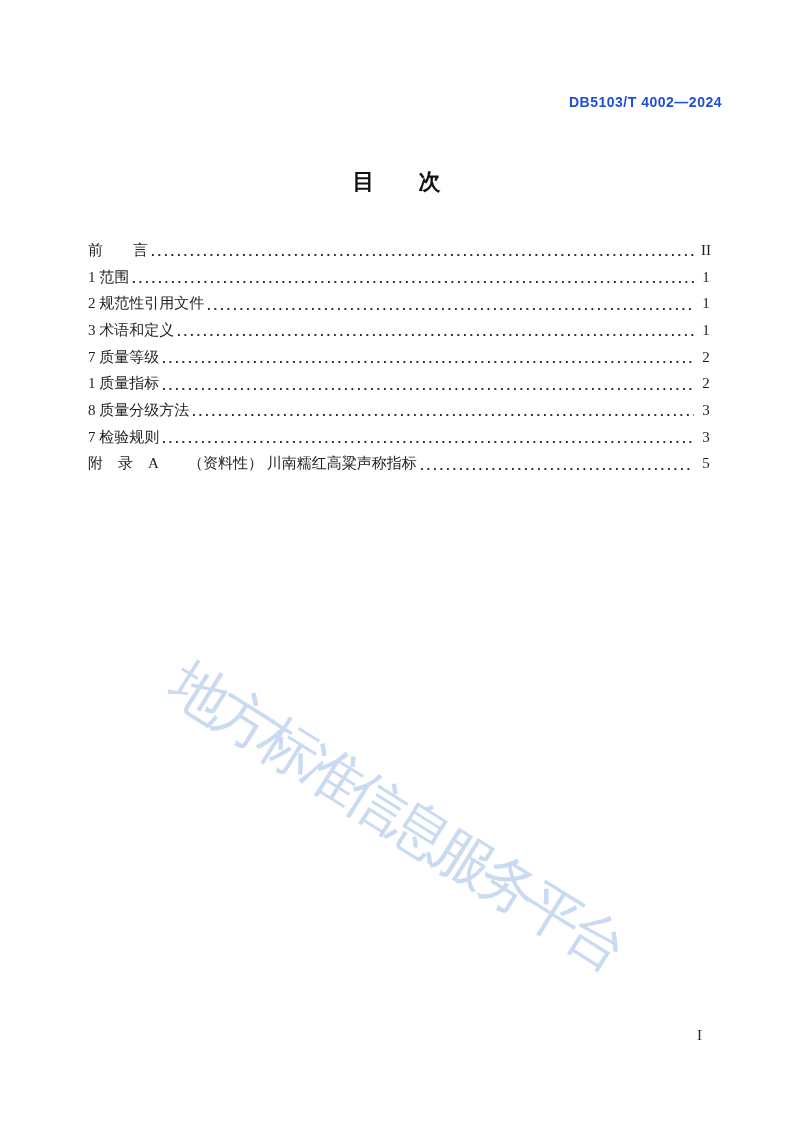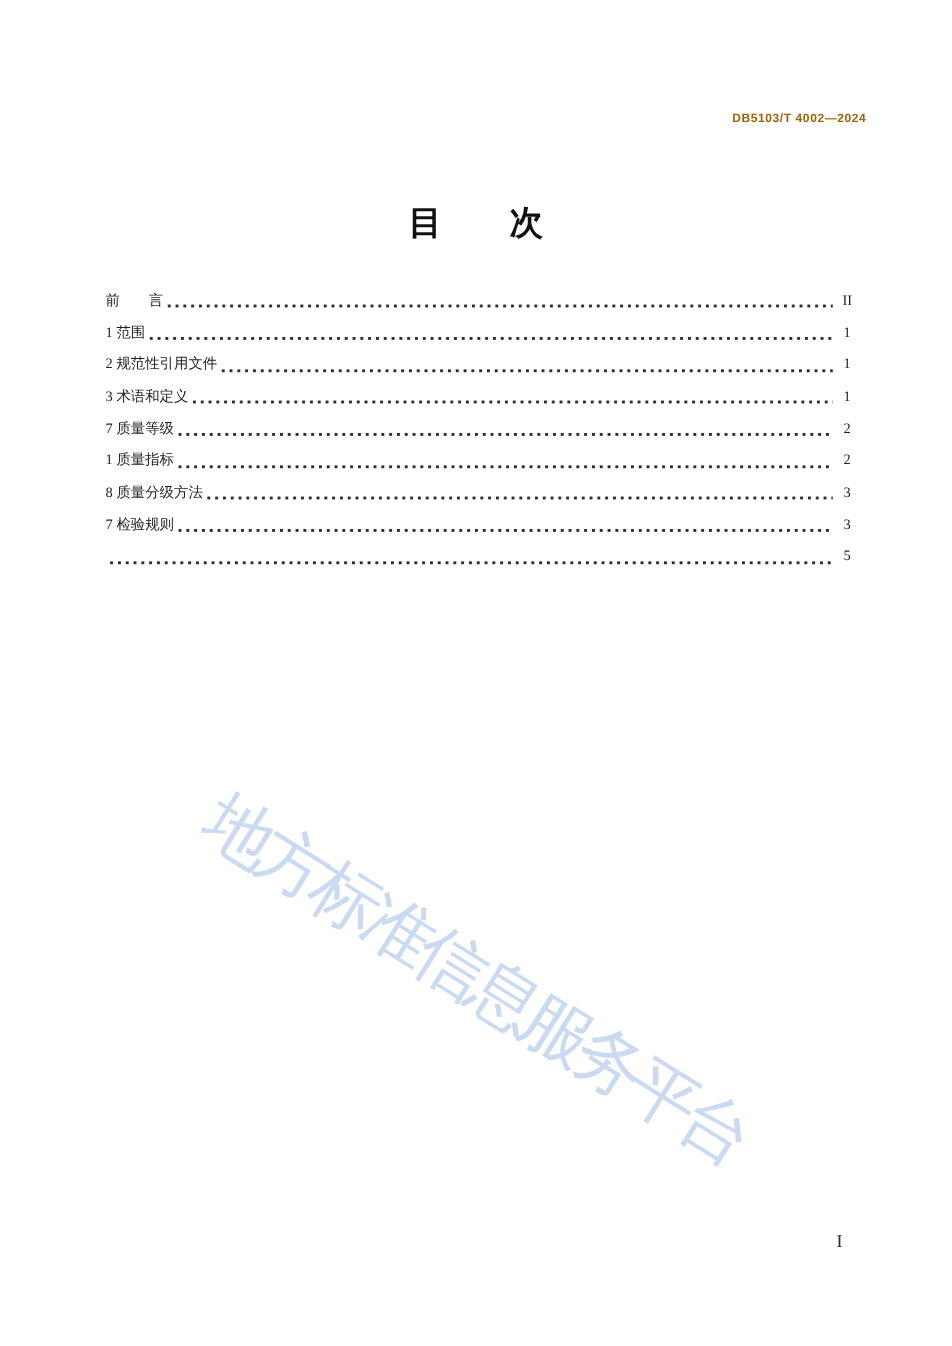--- a/index.html
+++ b/index.html
@@ -15,47 +15,47 @@
     overflow: hidden;
     font-family: "Liberation Serif", "DejaVu Serif", serif;
     color: #1e1e1e;
   }
   .doc-header {
     position: absolute;
     top: 94px;
     right: 71px;
     font-family: "Liberation Sans", "DejaVu Sans", sans-serif;
     font-weight: bold;
-    font-size: 10px;
+    font-size: 14px;
     letter-spacing: 0.5px;
-    color: #a16207;
+    color: #1d4ed8;
     white-space: pre;
   }
   .doc-title {
     position: absolute;
     top: 167px;
     left: 0;
     width: 100%;
     text-align: center;
-    font-size: 28px;
+    font-size: 22px;
     font-weight: bold;
     color: #111;
     white-space: pre;
   }
   .toc {
     position: absolute;
     top: 237px;
     left: 88px;
     width: 627px;
   }
   .toc-row {
     display: flex;
     align-items: center;
     height: 26.7px;
-    font-size: 12px;
+    font-size: 15px;
   }
   .toc-label {
     white-space: pre;
     flex: 0 0 auto;
   }
   .toc-dots {
     flex: 1 1 auto;
     height: 16px;
     margin: 0 3px 0 3px;
     background-image: radial-gradient(circle at 2px 2px, #2b2b2b 1.15px, rgba(0,0,0,0) 1.35px);
@@ -144,20 +144,21 @@
     </div>
 
     <div class="toc-row">
       <span class="toc-label">7 检验规则</span>
       <span class="toc-dots"></span>
       <span class="toc-page">3</span>
     </div>
 
 
     <div class="toc-row">
+      <span class="toc-label">附　录　A　　（资料性） 川南糯红高粱声称指标</span>
       <span class="toc-dots"></span>
       <span class="toc-page">5</span>
     </div>
 
   </div>
 
   <div class="watermark">地方标准信息服务平台</div>
 
   <div class="footer-page-num">I</div>
 

